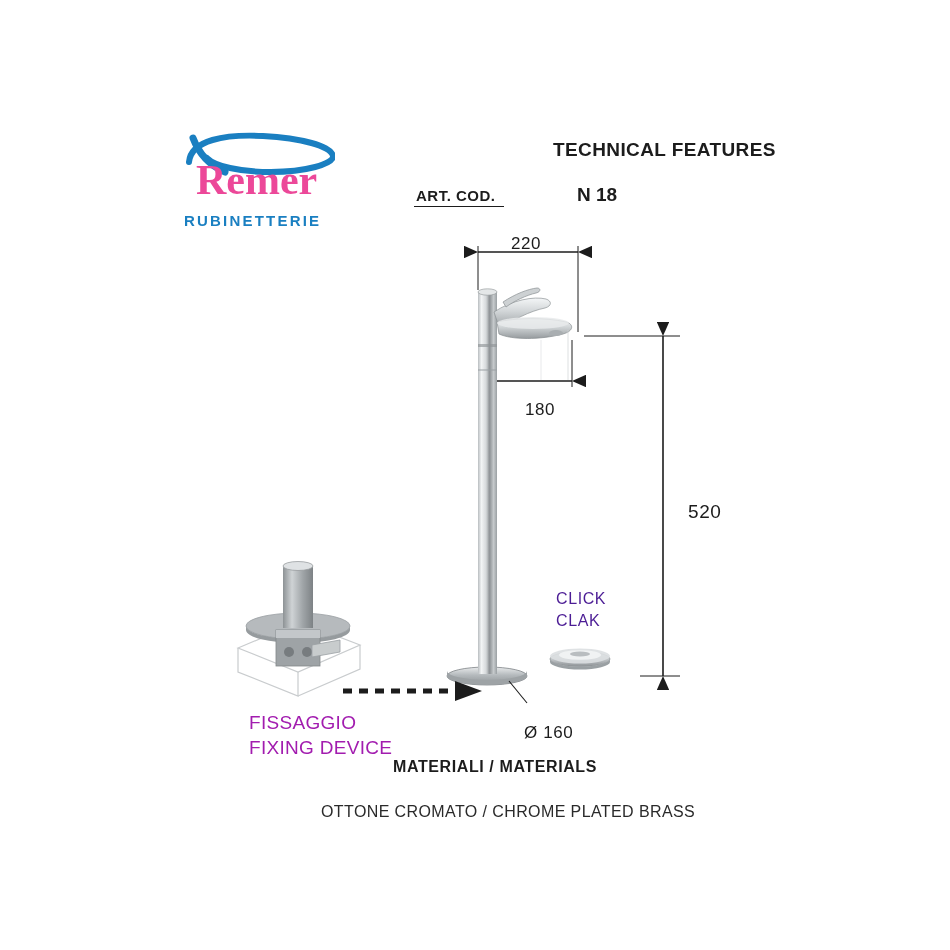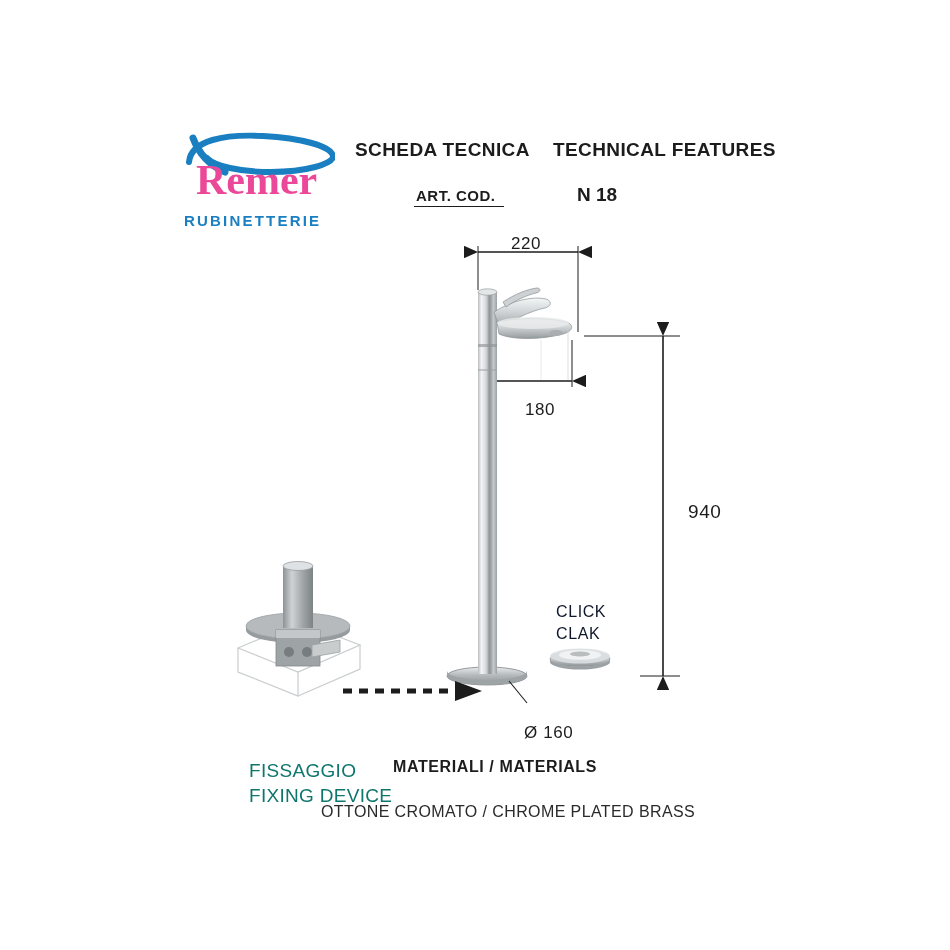--- a/index.html
+++ b/index.html
@@ -114,36 +114,35 @@
     margin-top: 10px;
   }
   .dim-220 { left: 511px; top: 224px; }
   .dim-180 { left: 525px; top: 390px; }
   .dim-940 { left: 688px; top: 491px; font-size: 19px; }
   .dim-160 { left: 524px; top: 713px; }
 
   .click-text {
     position: absolute;
     left: 556px;
-    top: 601px;
+    top: 588px;
     font-size: 16px;
-    color: #0f172a;
+    color: #4c1d95;
     line-height: 22px;
     letter-spacing: 0.6px;
   }
 
   .fix-text {
     position: absolute;
     left: 249px;
     top: 710px;
     font-size: 19px;
-    color: #0f766e;
+    color: #a21caf;
     line-height: 25px;
     letter-spacing: 0.3px;
-    margin-top: 48px;
   }
 
   .materials-title {
     position: absolute;
     left: 393px;
     top: 758px;
     font-size: 16px;
     font-weight: bold;
     color: #1c1c1c;
     letter-spacing: 0.6px;
@@ -165,21 +164,20 @@
 
   <div class="logo-block">
     <svg class="logo-swoosh" viewBox="0 0 150 46">
       <path d="M4 30 C 6 8, 40 2, 78 4 C 116 6, 146 14, 148 24 C 149 32, 120 40, 86 40 C 54 40, 30 34, 22 26" fill="none" stroke="#1a7fc1" stroke-width="6" stroke-linecap="round"></path>
       <path d="M8 6 C 14 22, 26 34, 40 40" fill="none" stroke="#1a7fc1" stroke-width="7" stroke-linecap="round"></path>
     </svg>
     <div class="logo-text">Remer</div>
     <div class="logo-sub">RUBINETTERIE</div>
   </div>
 
-  <div class="title-it">SCHEDA TECNICA</div>
   <div class="title-en">TECHNICAL FEATURES</div>
   <div class="artcod-label">ART. COD.</div>
   <div class="artcod-underline"></div>
   <div class="artcod-value">N 18</div>
 
   <svg class="svg-layer" viewBox="0 0 950 950">
     <defs>
       <linearGradient id="chromeColumn" x1="0" y1="0" x2="1" y2="0">
         <stop offset="0%" stop-color="#b9bdc0"></stop>
         <stop offset="18%" stop-color="#f2f4f5"></stop>
@@ -298,21 +296,21 @@
       <path d="M455 681 L482 691 L455 701 Z" fill="#1c1c1c"></path>
     </g>
 
     <g>
       <line x1="509" y1="681" x2="527" y2="703" stroke="#1c1c1c" stroke-width="1.1"></line>
     </g>
   </svg>
 
   <div class="dim dim-220">220</div>
   <div class="dim dim-180">180</div>
-  <div class="dim dim-940">940</div>
+  <div class="dim dim-940">520</div>
   <div class="dim dim-160">Ø 160</div>
 
   <div class="click-text">
     <div>CLICK</div>
     <div>CLAK</div>
   </div>
 
   <div class="fix-text">
     <div>FISSAGGIO</div>
     <div>FIXING DEVICE</div>

